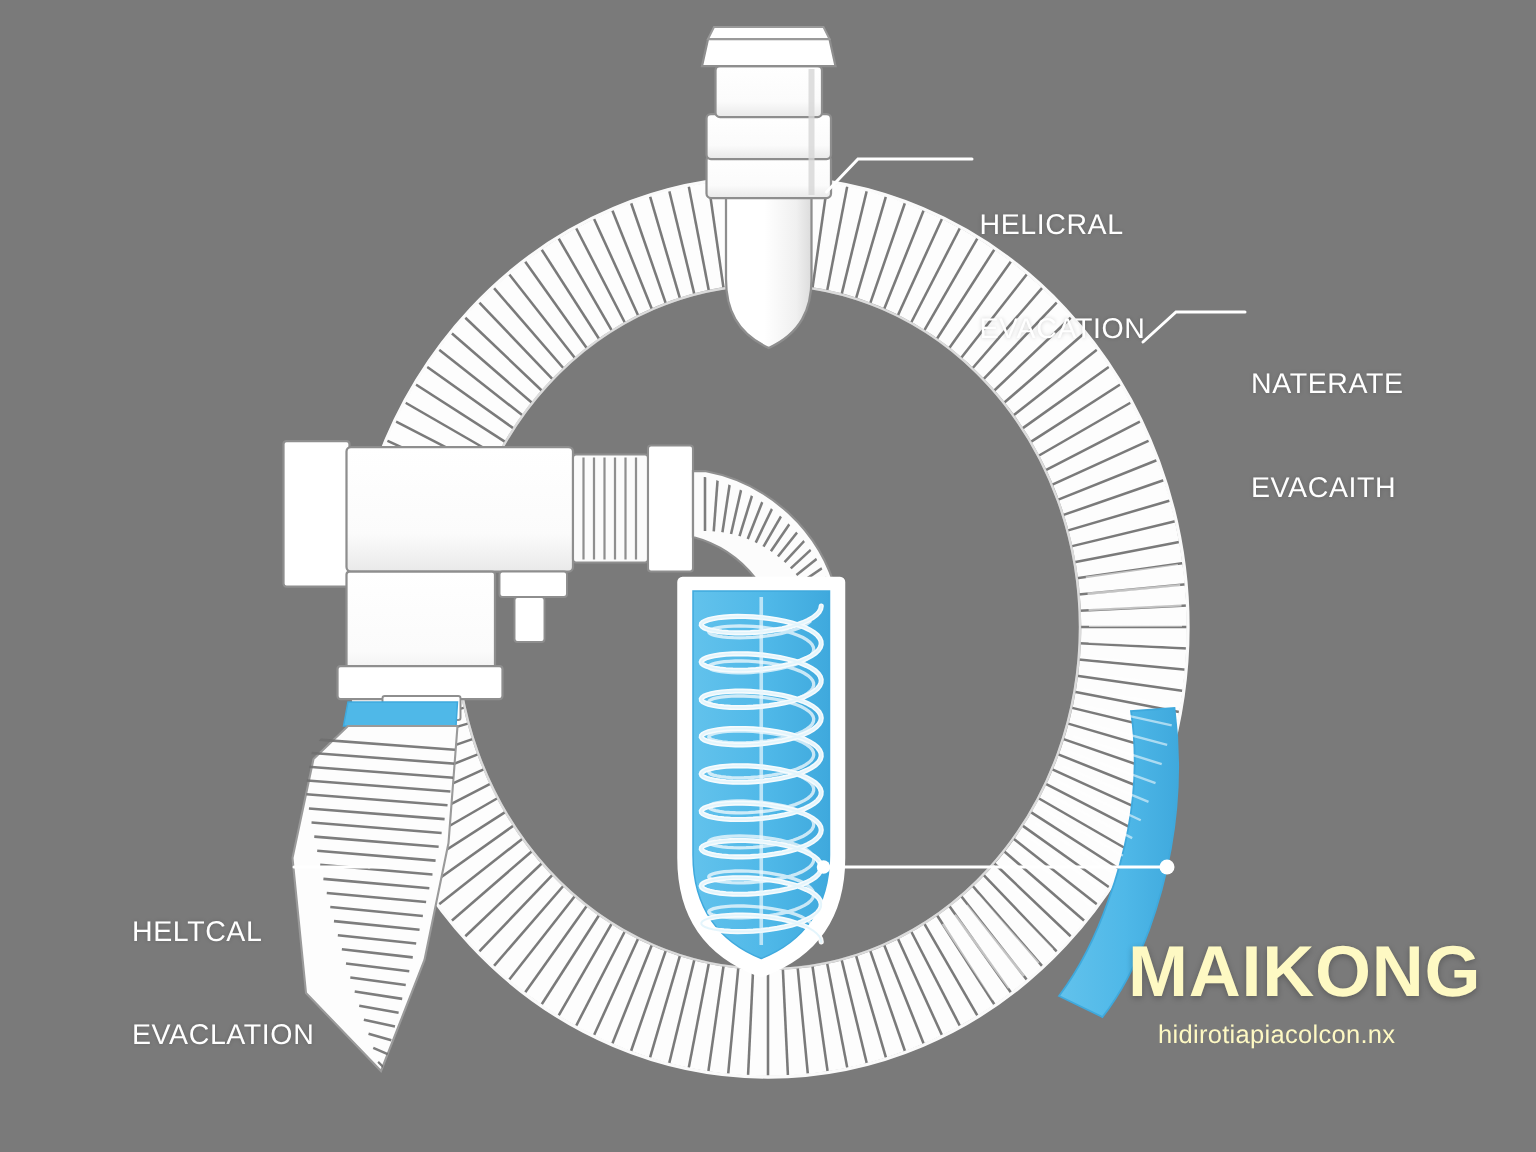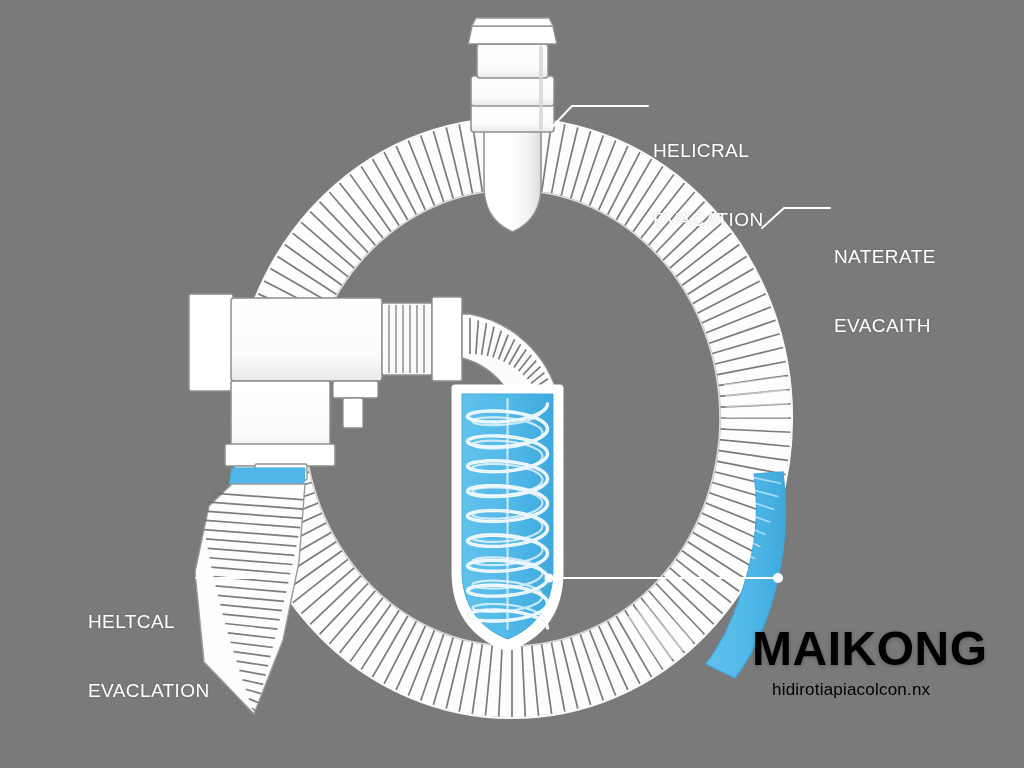--- a/index.html
+++ b/index.html
@@ -27,30 +27,30 @@
   #label-helicral{left:653px;top:93px;}
   #label-naterate{left:834px;top:199px;}
   #label-heltcal{left:88px;top:564px;}
 
   #brand{
     position:absolute;
     left:752px;top:623px;
     text-align:left;
   }
   #brand .brand-name{
-    color:#000000;
+    color:#fef9c3;
     font-size:48px;
     font-weight:bold;
     letter-spacing:0.5px;
     line-height:52px;
     display:block;
     text-shadow:0 1px 4px rgba(0,0,0,0.25);
   }
   #brand .brand-url{
-    color:#000000;
+    color:#fef9c3;
     font-size:17px;
     letter-spacing:0.2px;
     line-height:22px;
     display:block;
     margin-top:4px;
     margin-left:20px;
   }
 </style>
 </head>
 <body>

